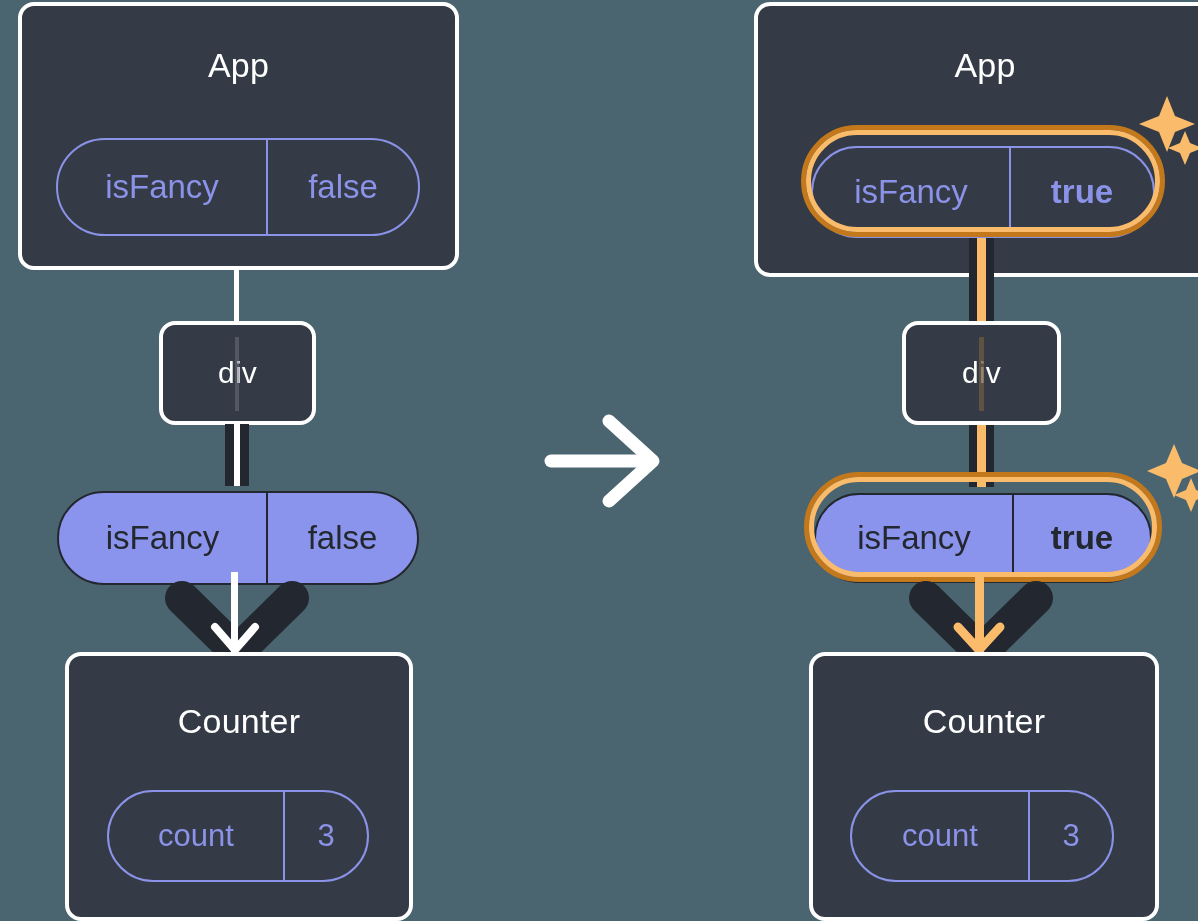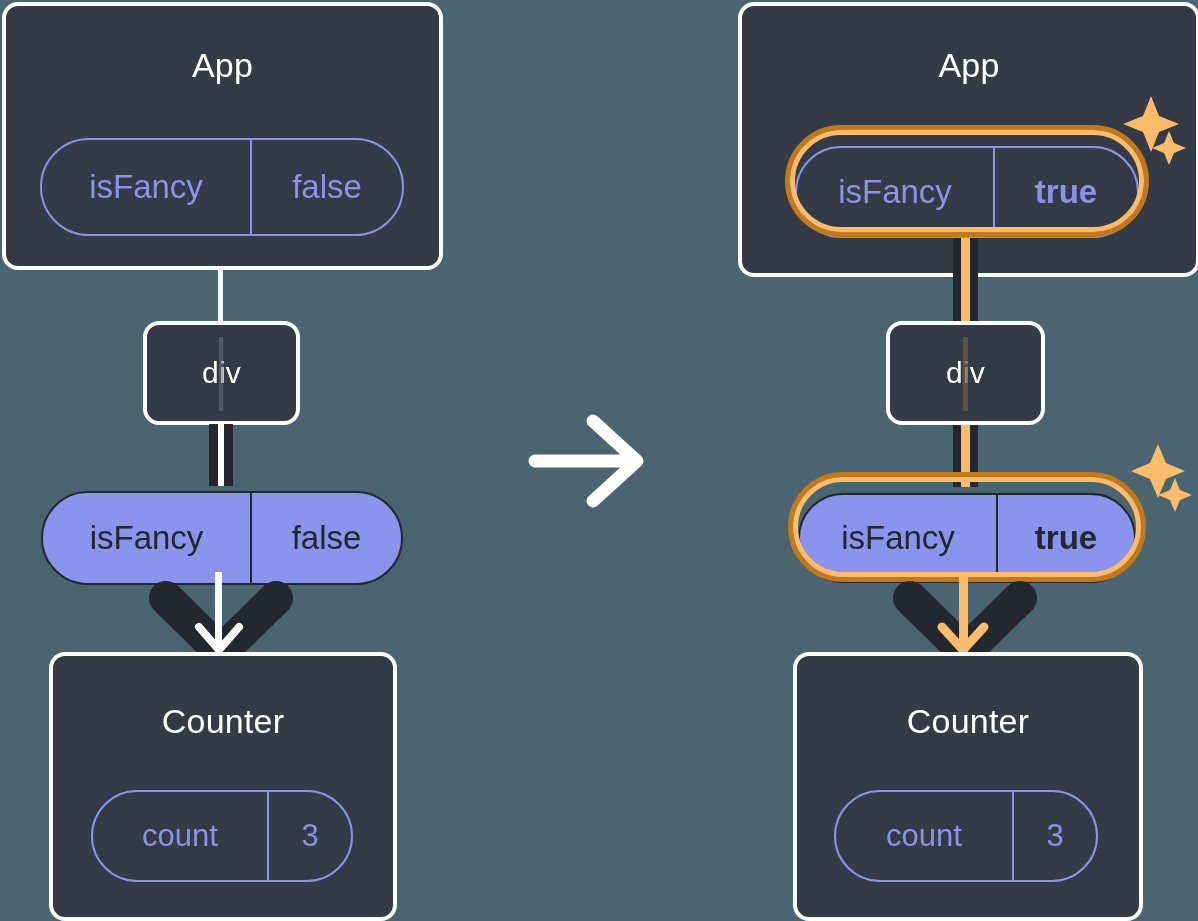--- a/index.html
+++ b/index.html
@@ -3,21 +3,21 @@
 <meta charset="utf-8">
 <style>
   html,body{margin:0;padding:0;}
   body{
     width:1198px;height:921px;
     background:#4B6570;
     font-family:"Liberation Sans", sans-serif;
     overflow:hidden;
     position:relative;
   }
-  #stage{position:absolute;left:0;top:0;width:952px;height:921px;}
+  #stage{position:absolute;left:16px;top:0;width:952px;height:921px;}
 
   
   .node{
     position:absolute;
     background:#343A46;
     border:4px solid #FFFFFF;
     border-radius:16px;
     box-sizing:border-box;
     display:flex;
     flex-direction:column;

